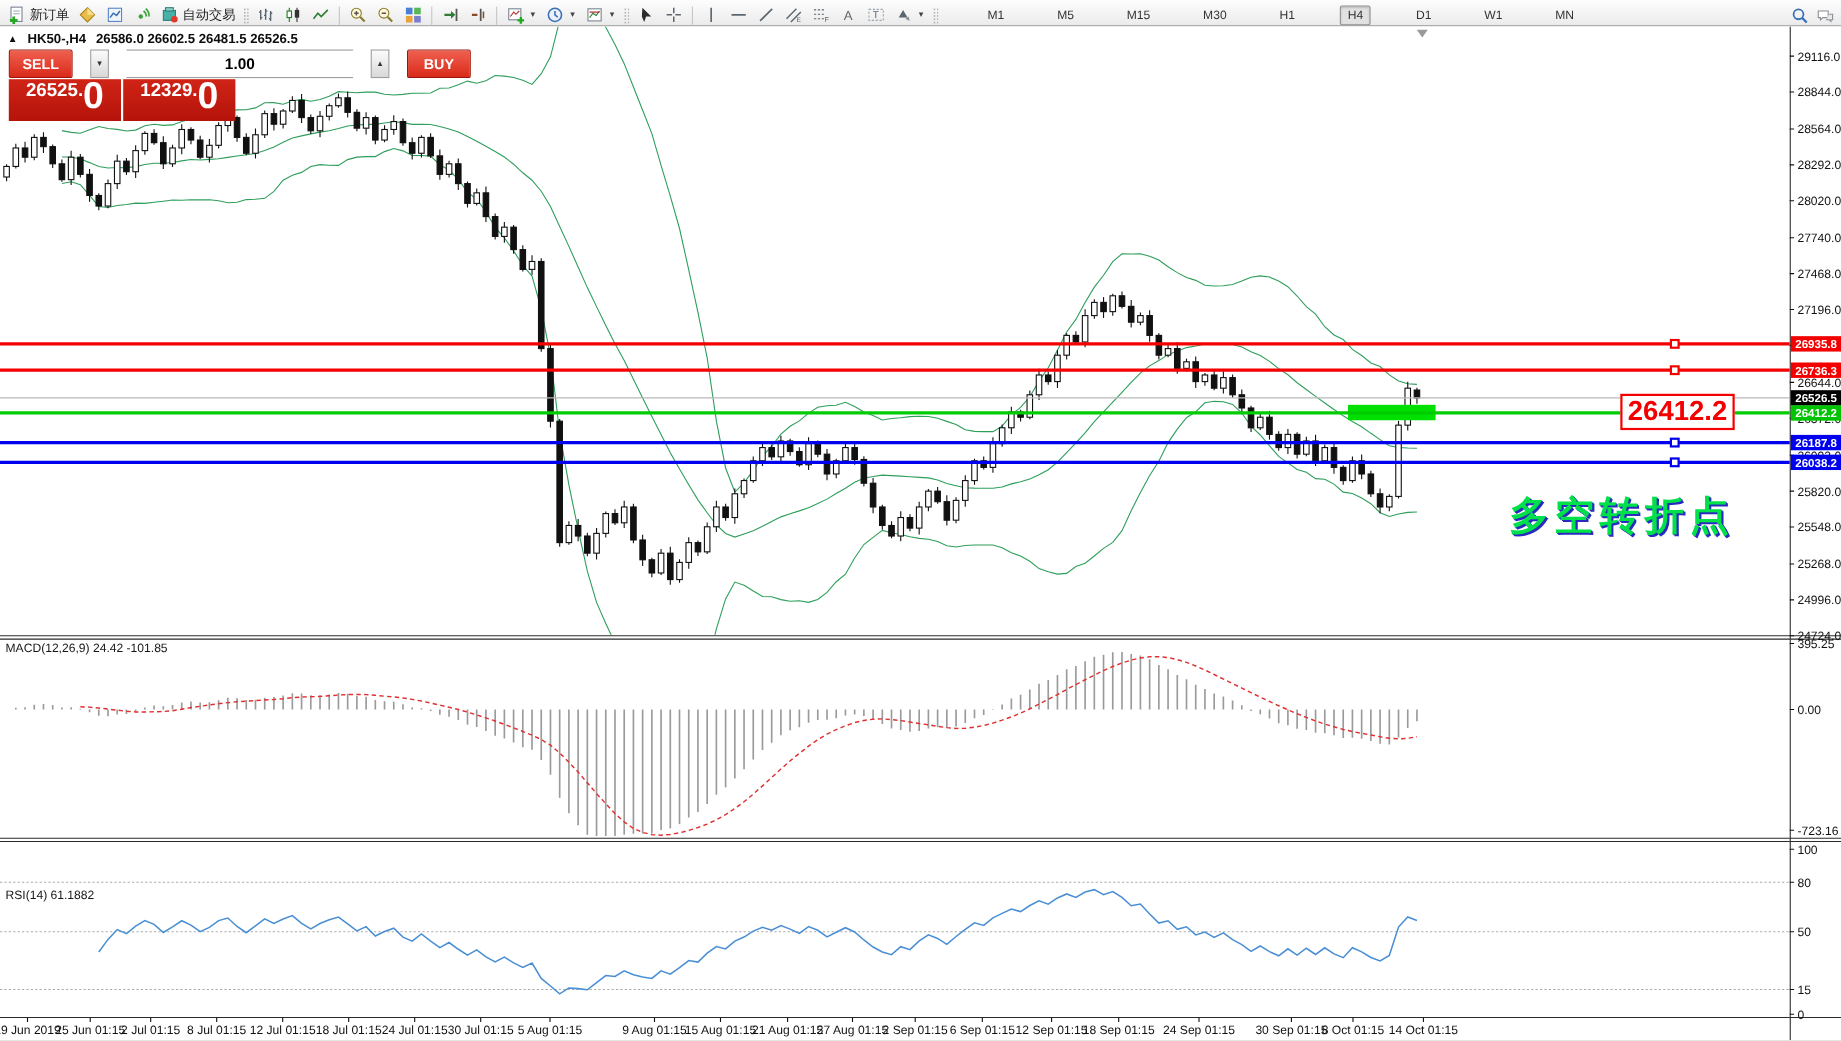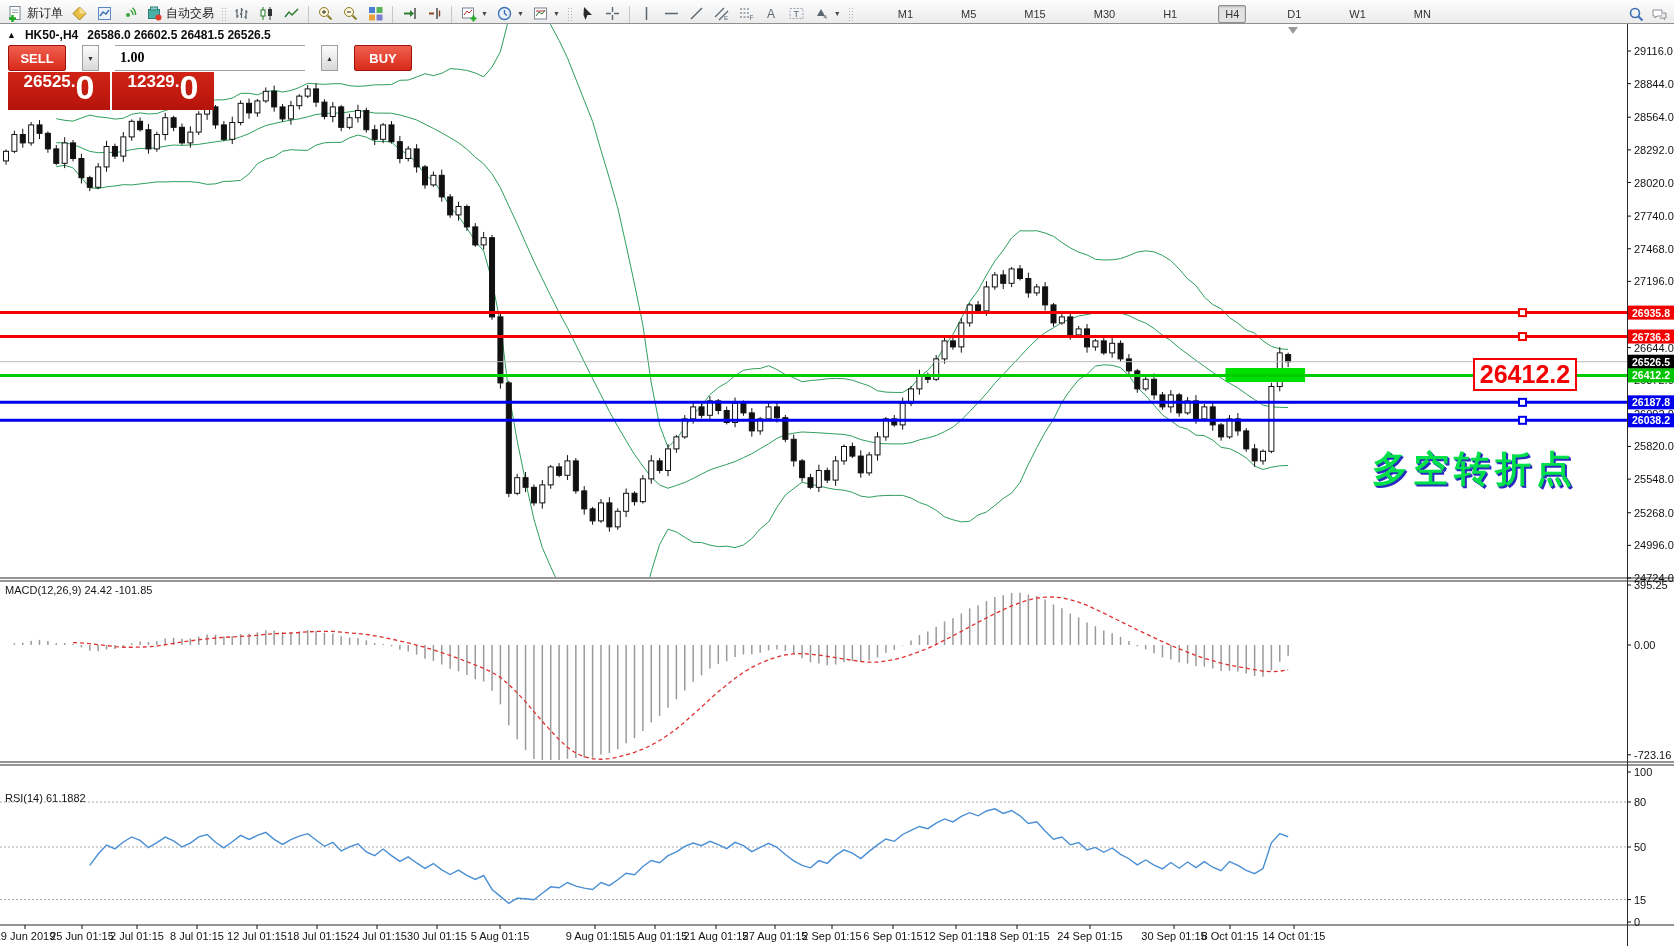--- a/index.html
+++ b/index.html
@@ -30,29 +30,29 @@
 
   
   #trade-panel{position:absolute;left:8px;top:21px;width:208px;}
   .tp-row1{display:flex;height:26px;gap:16px;}
   .btn-trade{flex:0 0 58px;background:linear-gradient(#f0604f,#d92a1a);border:1px solid #9e1408;
     color:#fff;font-size:13px;font-weight:700;display:flex;align-items:center;justify-content:center;
     box-sizing:border-box;border-radius:2px;}
   .spin{flex:0 0 17px;background:linear-gradient(#fcfcfc,#d8d8d8);border:1px solid #9e9e9e;
     display:flex;align-items:center;justify-content:center;font-size:7px;color:#333;box-sizing:border-box;}
   .vol{flex:0 0 52px;box-sizing:border-box;border:1px solid #9e9e9e;border-left:none;border-right:none;
-    text-align:left;font-size:14px;font-weight:700;padding:0 5px;font-family:Liberation Serif, serif;}
+    text-align:center;font-size:14px;font-weight:700;padding:0 5px;font-family:Liberation Sans, sans-serif;}
   .tp-row2{display:flex;gap:2px;margin-top:1px;}
   .price-cell{width:102px;height:38px;background:linear-gradient(#d02417,#b5130a);color:#fff;
     display:flex;align-items:flex-start;justify-content:center;box-sizing:border-box;padding-bottom:3px;}
   .pc-int{font-size:17px;font-weight:700;line-height:20px;}
   .pc-big{font-size:34px;font-weight:700;line-height:30px;}
 
   #macd-label{position:absolute;left:5px;top:560px;font-size:11px;color:#161616;text-align:center;}
-  #rsi-label{position:absolute;left:5px;top:768px;font-size:11px;color:#161616;}
+  #rsi-label{position:absolute;left:5px;top:784px;font-size:11px;color:#161616;}
 
   #big-annotation{position:absolute;left:1473px;top:334px;width:100px;height:29px;background:#fff;
     border:2px solid #f40000;color:#f40000;font-size:25px;font-weight:700;
     display:flex;align-items:center;justify-content:center;}
   #cn-annotation{position:absolute;left:1372px;top:421px;font-size:36px;font-weight:700;
     color:#00e04a;letter-spacing:5px;text-shadow:2px 2px 0 #2a2ac0,1px 1px 0 #2a2ac0;white-space:nowrap;}
 </style>
 </head>
 <body>
 

